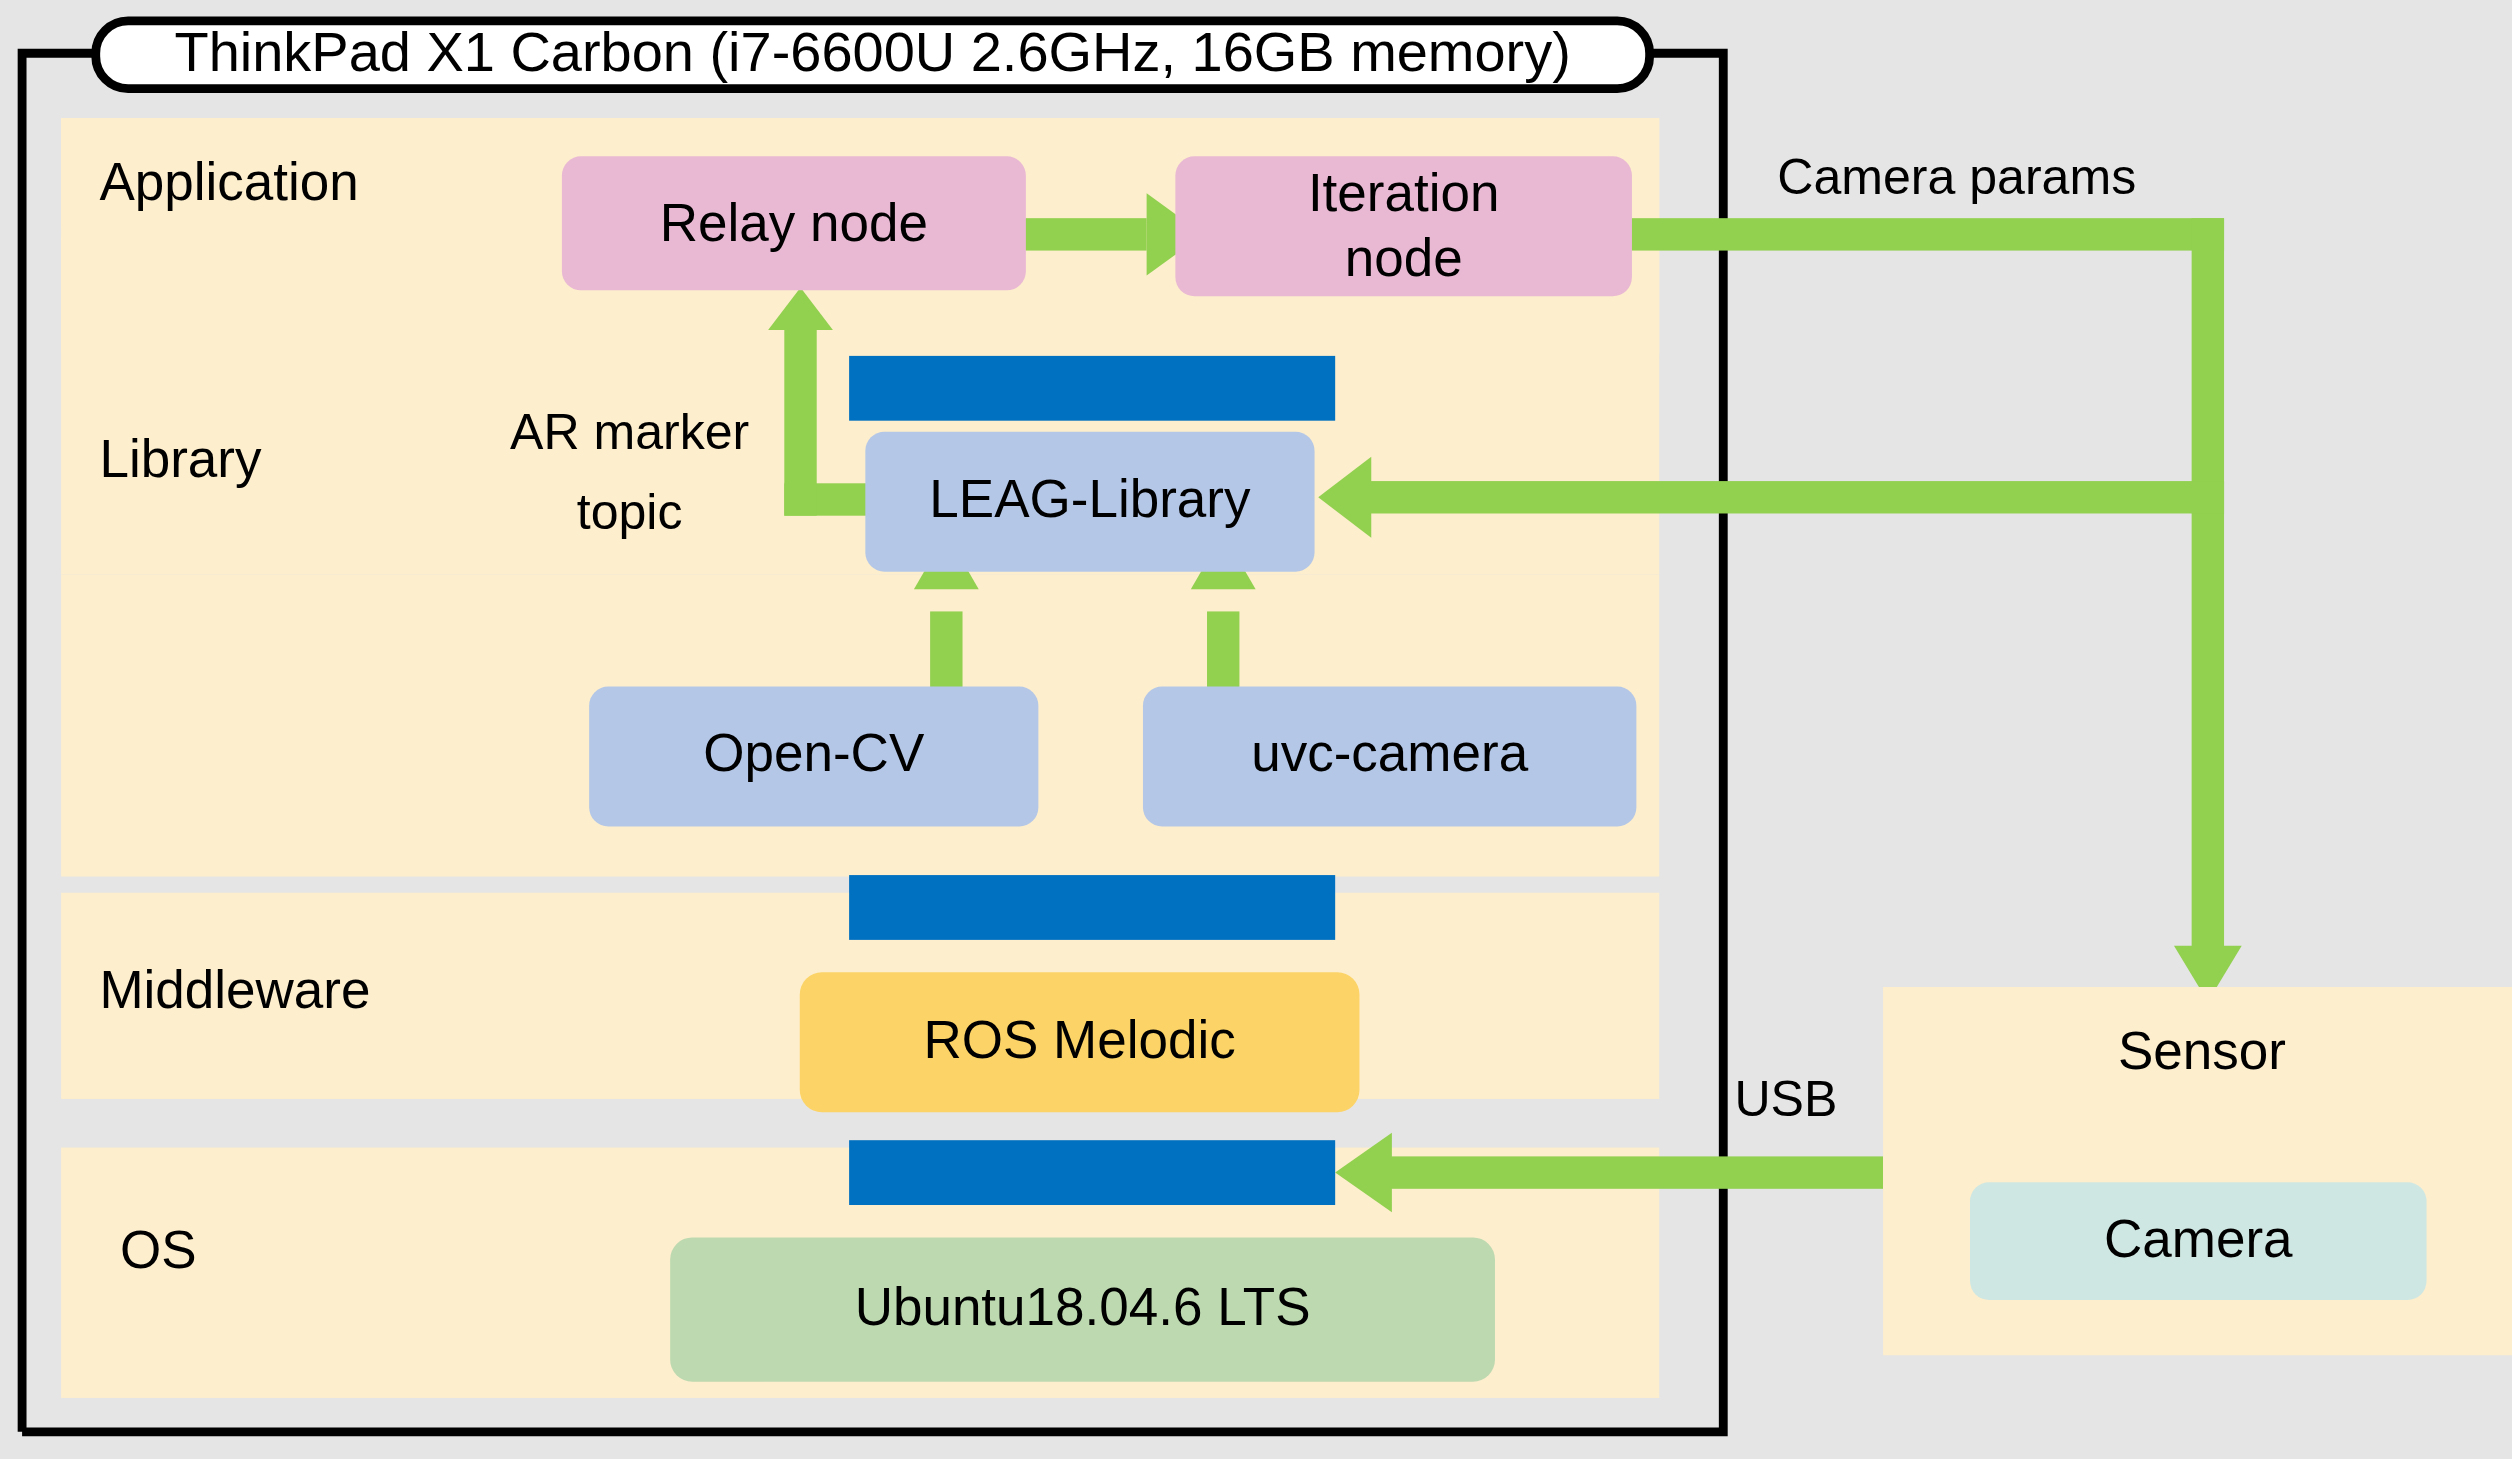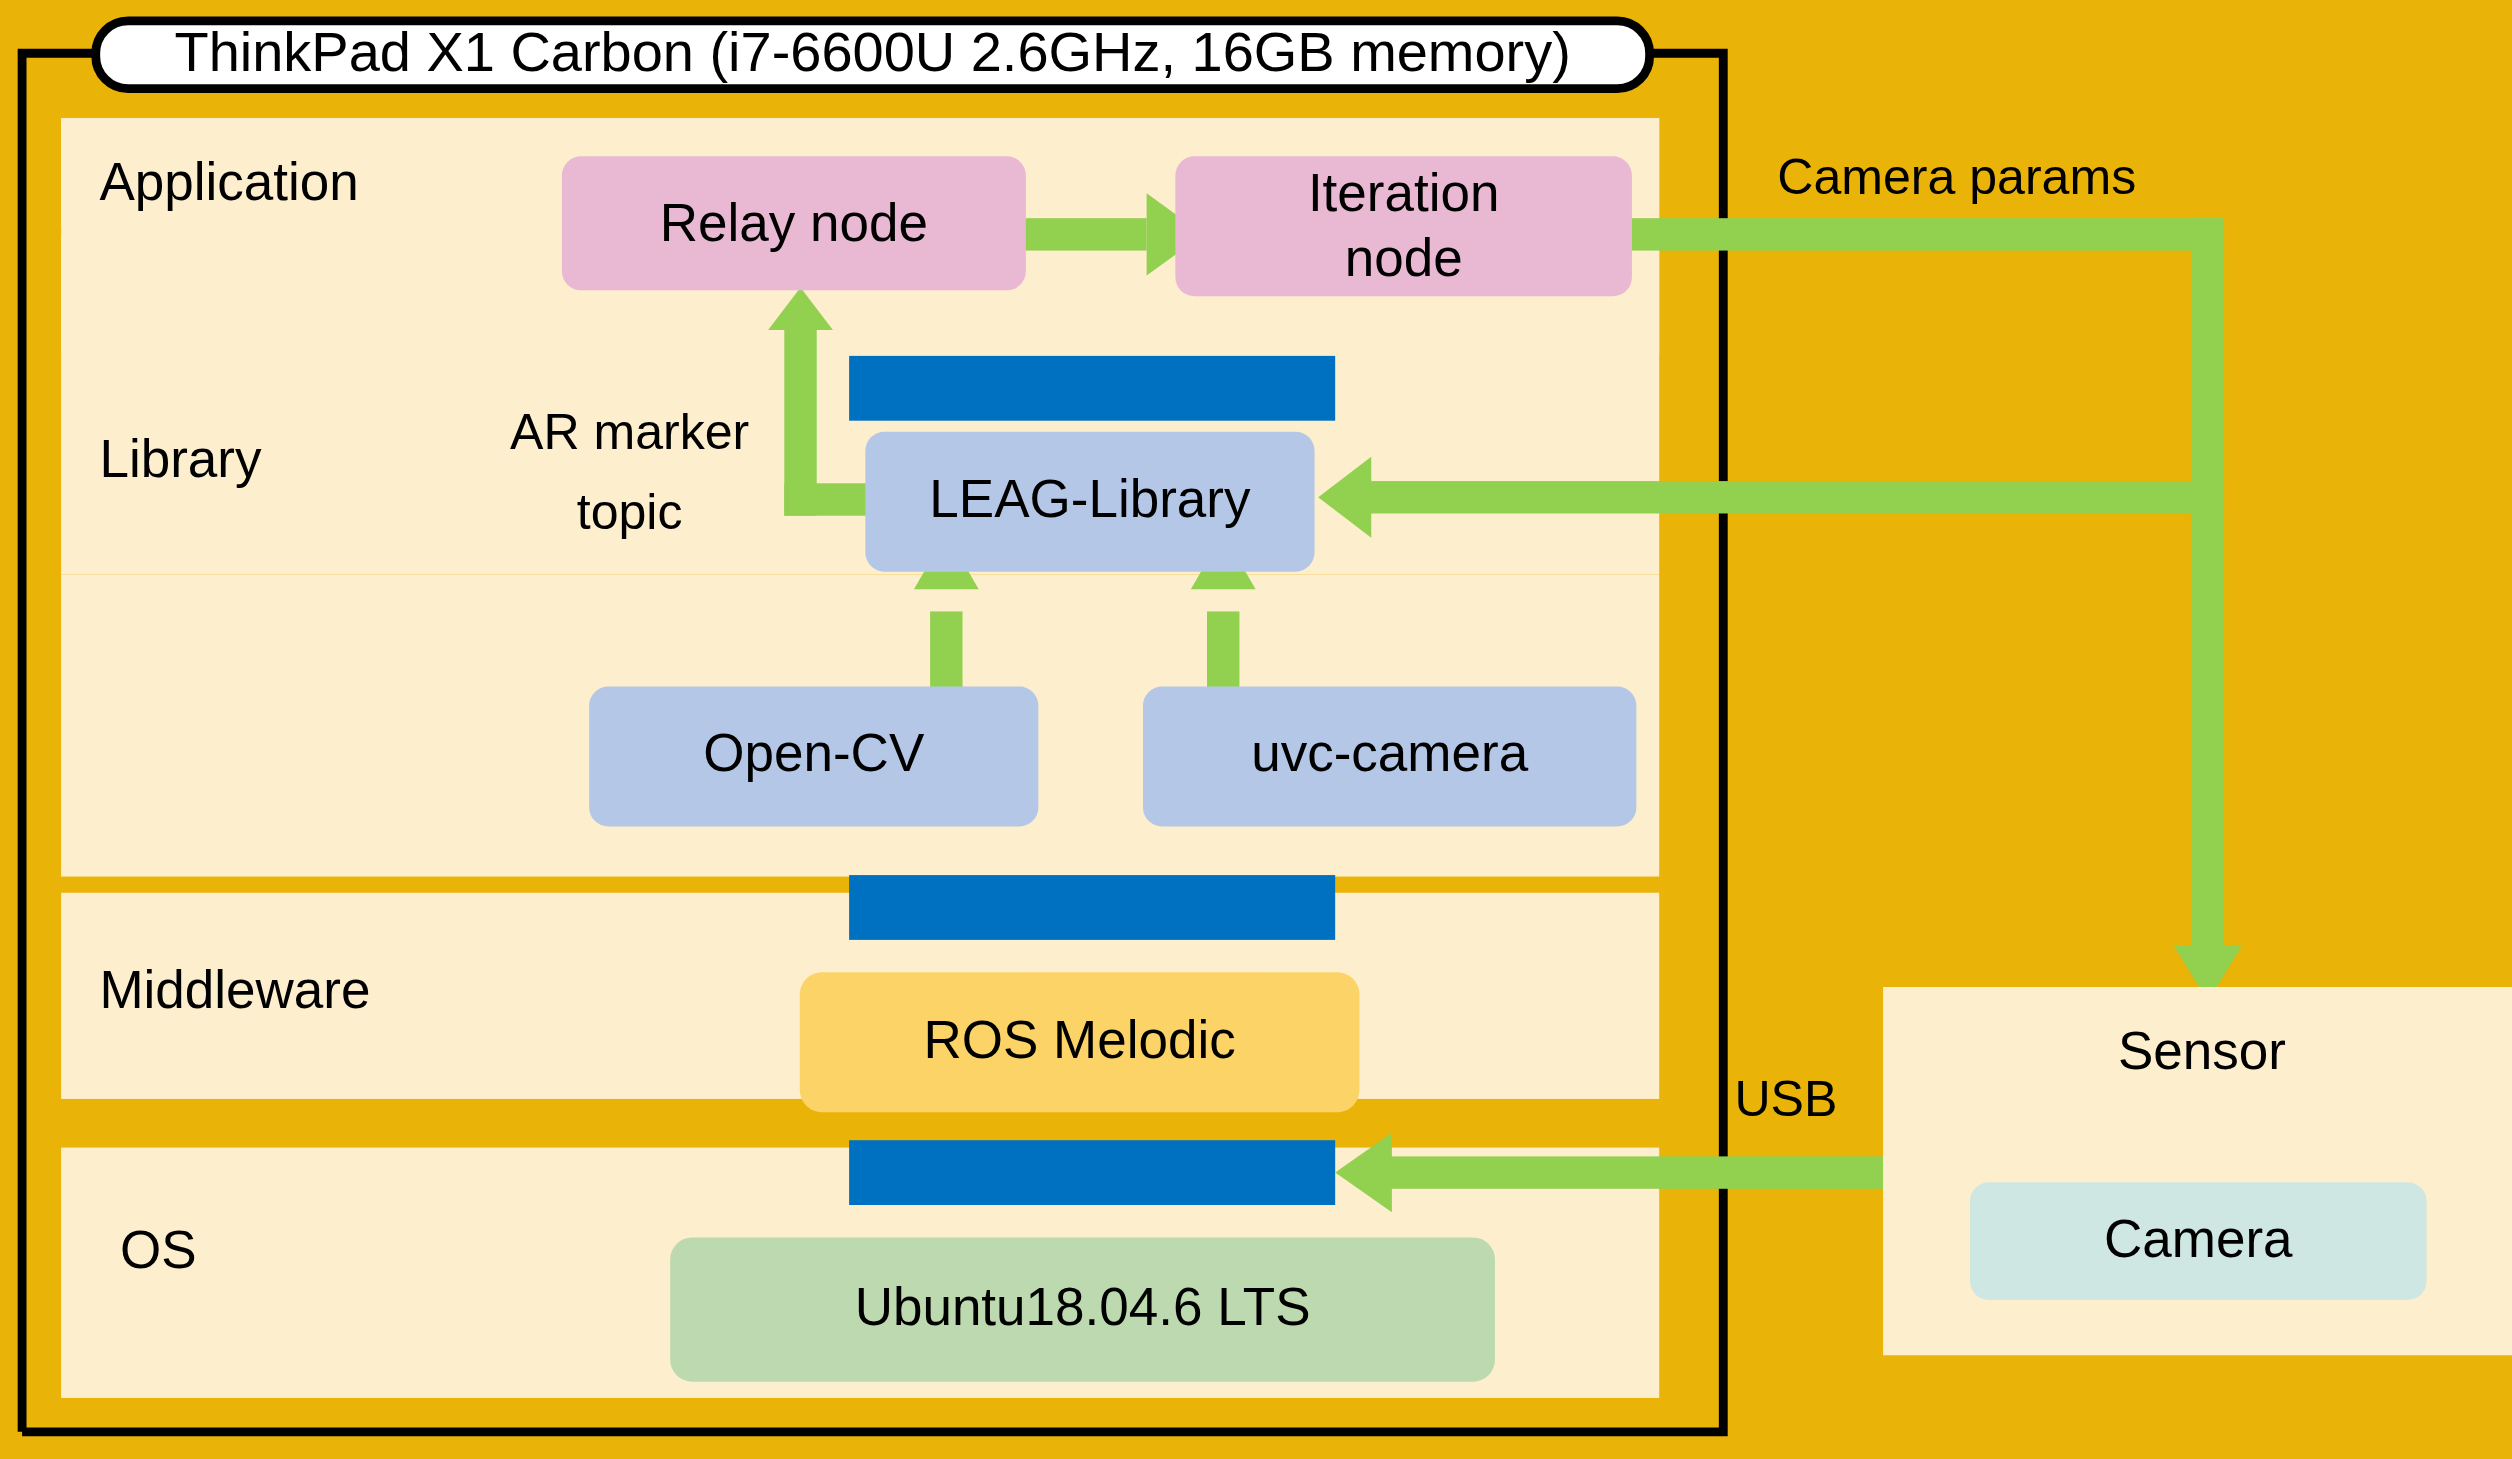--- a/index.html
+++ b/index.html
@@ -10,21 +10,21 @@
   body {
     width: 2512px;
     height: 1460px;
     font-family: "Liberation Sans", sans-serif;
     overflow: hidden;
   }
   #stage {
     position: relative;
     width: 2512px;
     height: 1460px;
-    background: #eab308;
+    background: #e5e5e5;
   }
   svg.layer {
     position: absolute;
     top: 0;
     left: 0;
     width: 2512px;
     height: 1460px;
   }
   .diagram-text {
     font-family: "Liberation Sans", sans-serif;

